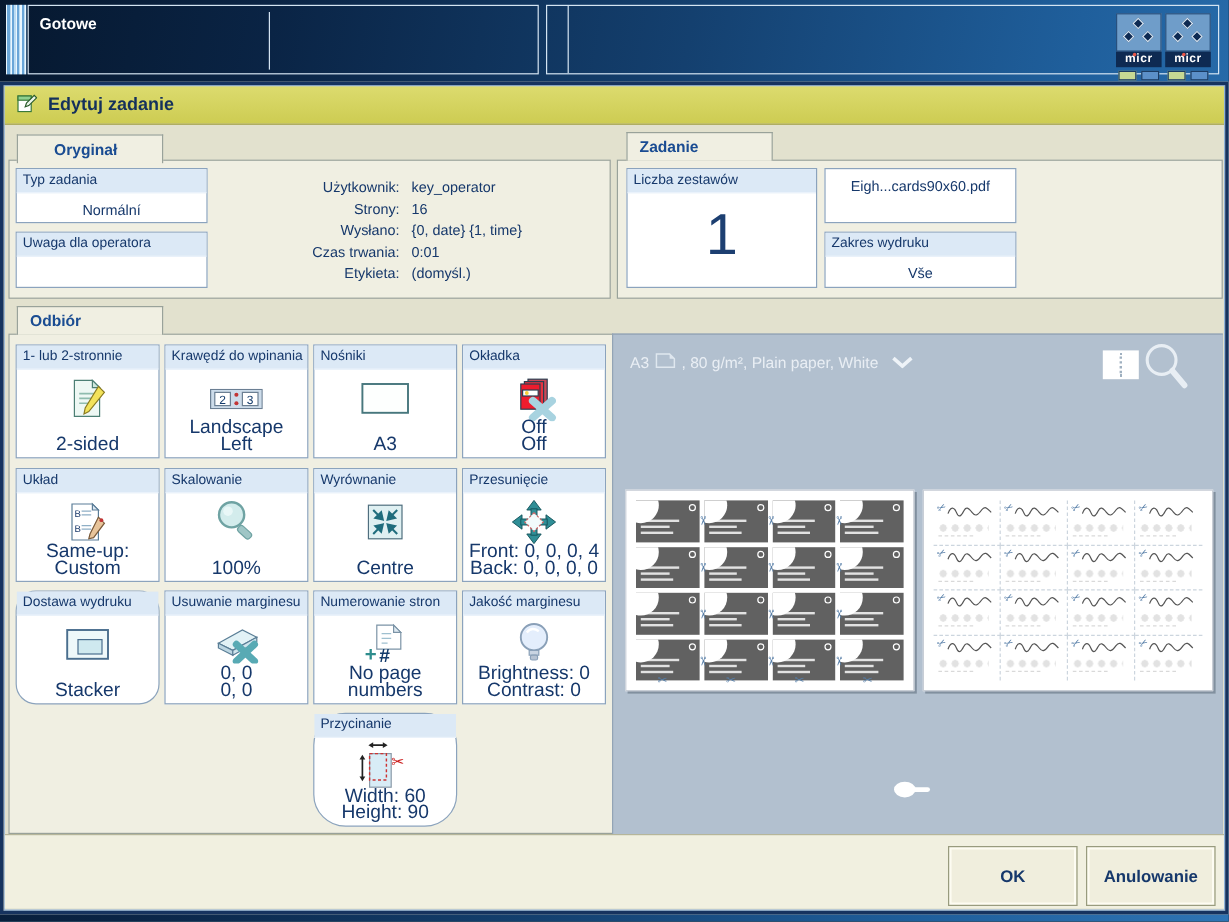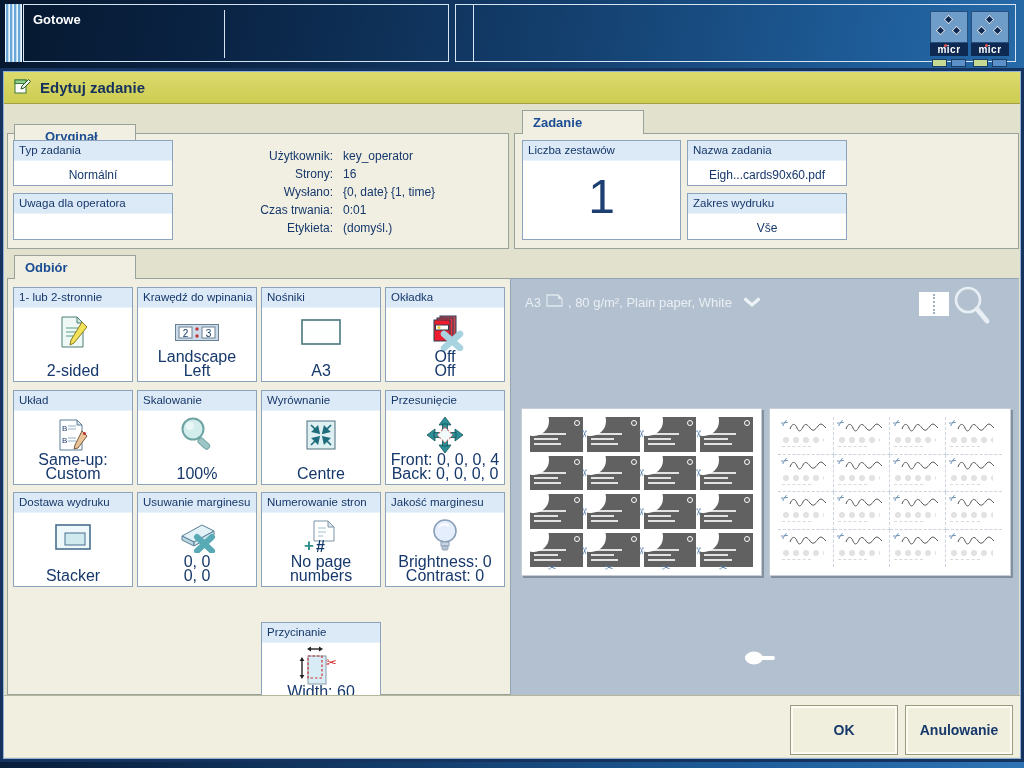--- a/index.html
+++ b/index.html
@@ -141,21 +141,21 @@
     <span>
       <svg width="17" height="17" viewBox="0 0 17 17">
         <rect x="1" y="3" width="11" height="13" fill="#ffffff" stroke="#3a7a3a"></rect>
         <rect x="1" y="3" width="11" height="3.5" fill="#8fd08f" stroke="#3a7a3a"></rect>
         <path d="M8 9 L14.5 2.5 L16.5 4.5 L10 11 L7 12 Z" fill="#eaf4ea" stroke="#2a5a2a"></path>
       </svg>
     </span>
     <span class="title-text">Edytuj zadanie</span>
   </div>
 
-  <div class="tab" style="left:14px;top:124px;padding-left:30px;">Oryginał</div>
+  <div class="tab" style="left:14px;top:112px;padding-left:30px;">Oryginał</div>
   <div class="sec-body" style="left:7px;top:133px;width:502px;height:116px;"></div>
   <div id="orig-tiles">
       <div class="otile" style="left: 13px; top: 140px; width: 160px; height: 46px;">
         <div class="tile-h">Typ zadania</div>
         <div class="otile-v">Normální</div>
       </div>
       <div class="otile" style="left: 13px; top: 193px; width: 160px; height: 47px;">
         <div class="tile-h">Uwaga dla operatora</div>
       </div>
     </div>
@@ -182,21 +182,20 @@
       </div>
     </div>
 
   <div class="tab" style="left:522px;top:110px;">Zadanie</div>
   <div class="sec-body" style="left:514px;top:133px;width:505px;height:116px;"></div>
   <div class="jtile" style="left:522px;top:140px;width:159px;height:100px;">
     <div class="tile-h">Liczba zestawów</div>
     <div class="big-val">1</div>
   </div>
   <div class="jtile" style="left:687px;top:140px;width:160px;height:46px;">
-    <div class="tile-h">Nazwa zadania</div>
     <div class="otile-v">Eigh...cards90x60.pdf</div>
   </div>
   <div class="jtile" style="left:687px;top:193px;width:160px;height:47px;">
     <div class="tile-h">Zakres wydruku</div>
     <div class="otile-v">Vše</div>
   </div>
 
   <div class="tab" style="left:14px;top:255px;">Odbiór</div>
   <div class="sec-body" style="left:7px;top:278px;width:1012px;height:417px;"></div>
   <div id="output-tiles">
@@ -327,21 +326,21 @@
               <rect x="23" y="16.5" width="7" height="5"></rect>
             </g>
             <rect x="13.5" y="13.5" width="11" height="11" transform="rotate(45 19 19)" fill="#f2fbfb" stroke="#cc6666" stroke-dasharray="2 1.5"></rect>
           </svg>
         </div>
         <div class="tile-lines">
           <div>Front: 0, 0, 0, 4</div>
           <div>Back: 0, 0, 0, 0</div>
         </div>
       </div>
-      <div class="tile" style="left: 13px; top: 492px;">
+      <div class="tile" style="left: 13px; top: 492px; border-radius: 17px;">
         <div class="tile-h">Dostawa wydruku</div>
         <div class="tile-icon">
           <svg width="38" height="28" viewBox="0 0 38 28">
             <rect x="2" y="2" width="34" height="24" fill="#eef8fa" stroke="#4a6e8e" stroke-width="1.6"></rect>
             <rect x="11" y="10" width="20" height="12" fill="#cfe9ef" stroke="#4a6e8e"></rect>
           </svg>
         </div>
         <div class="tile-lines">
           <div>Stacker</div>
         </div>
@@ -384,21 +383,21 @@
             <path d="M9 9 q4 -5 10 -1" stroke="#ffffff" stroke-width="2" fill="none"></path>
             <rect x="11" y="24" width="8" height="4" fill="#c9d4e2" stroke="#8aa0b8"></rect>
             <rect x="12" y="28" width="6" height="4" rx="1.5" fill="#b6c2d2" stroke="#8aa0b8"></rect>
           </svg>
         </div>
         <div class="tile-lines">
           <div>Brightness: 0</div>
           <div>Contrast: 0</div>
         </div>
       </div>
-      <div class="tile" style="left: 261px; top: 622px;">
+      <div class="tile" style="left: 261px; top: 594px; border-radius: 27px;">
         <div class="tile-h">Przycinanie</div>
         <div class="tile-icon">
           <svg width="46" height="48" viewBox="0 0 46 48">
             <rect x="10" y="13" width="18" height="28" fill="#d8ecf6" stroke="#8a9aa8"></rect>
             <rect x="10" y="13" width="14" height="22" fill="none" stroke="#cc3333" stroke-dasharray="2.5 2" stroke-width="1.2"></rect>
             <line x1="11" y1="6" x2="23" y2="6" stroke="#222222" stroke-width="1.4"></line>
             <polygon points="9,6 13,3.6 13,8.4" fill="#222222"></polygon>
             <polygon points="25,6 21,3.6 21,8.4" fill="#222222"></polygon>
             <line x1="4" y1="16" x2="4" y2="34" stroke="#222222" stroke-width="1.4"></line>
             <polygon points="4,14 1.6,18 6.4,18" fill="#222222"></polygon>

